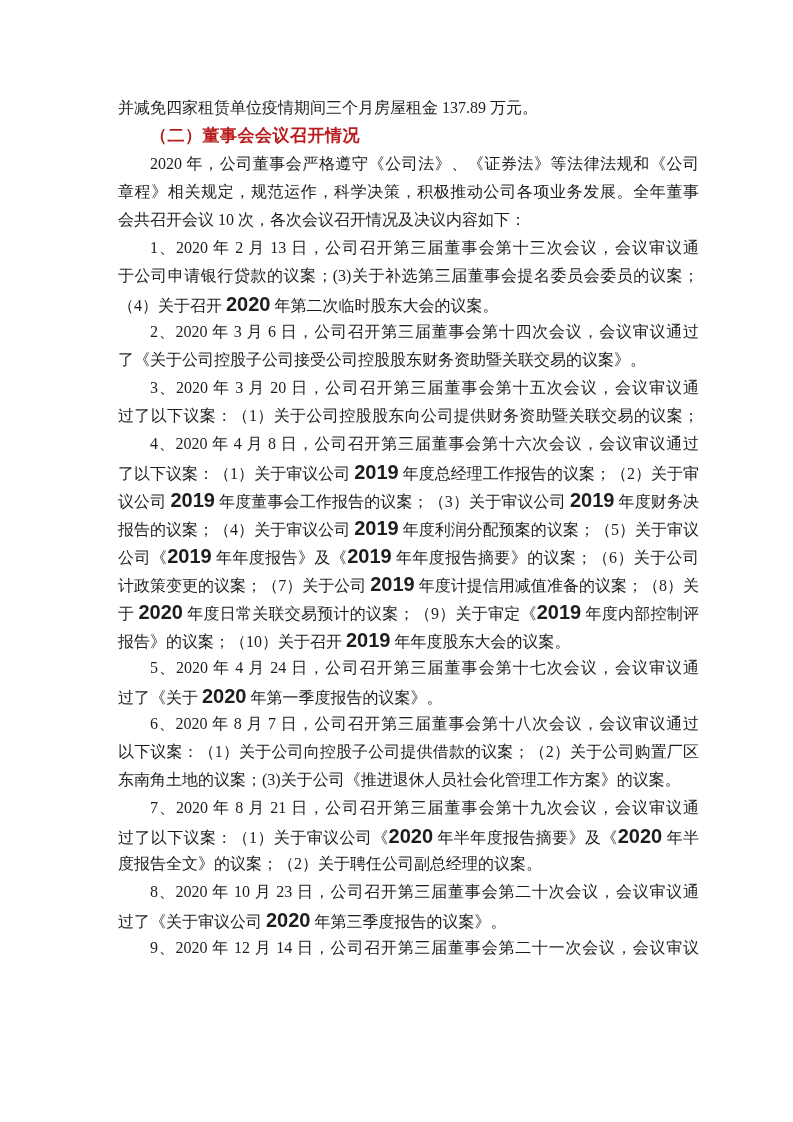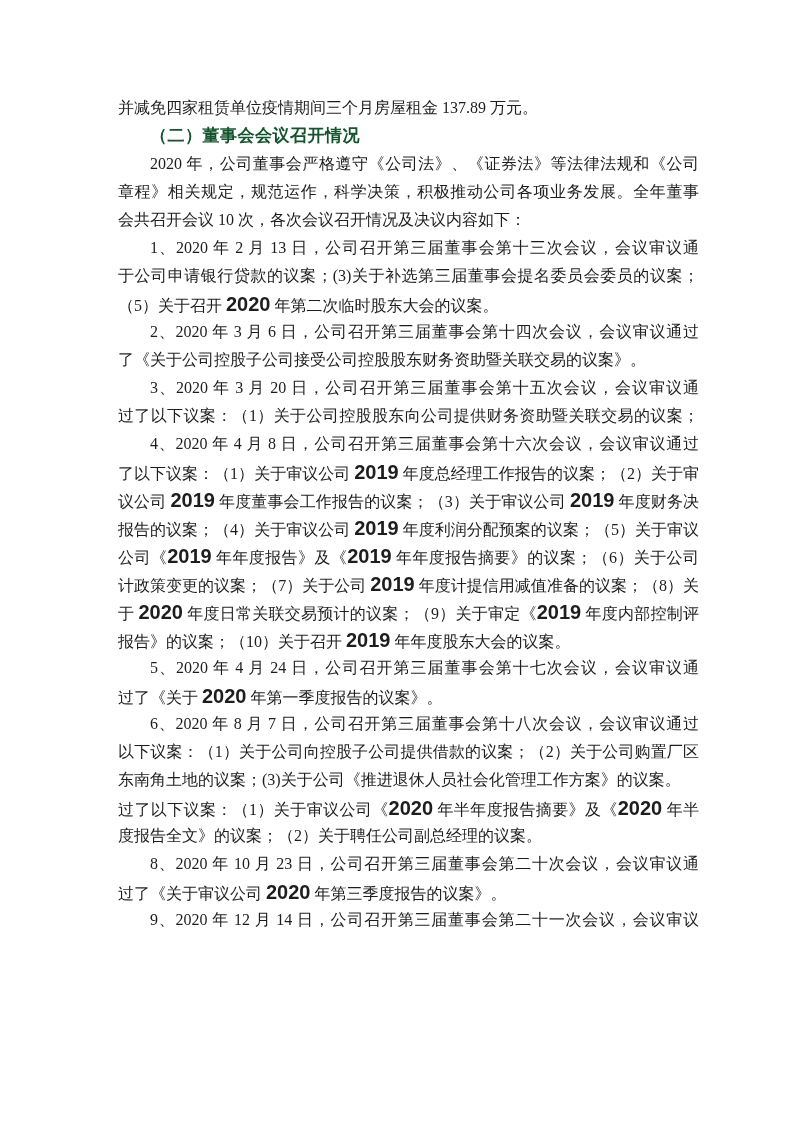--- a/index.html
+++ b/index.html
@@ -33,58 +33,59 @@
   .line.fill {
     text-align-last: justify;
   }
   .line.indent {
     text-indent: 32px;
   }
   .line.heading {
     font-family: "Liberation Sans", "DejaVu Sans", sans-serif;
     font-weight: 700;
     font-size: 17px;
-    color: #14532d;
+    color: #b91c1c;
     letter-spacing: 0.5px;
   }
   .year-bold {
     font-family: "Liberation Sans", "DejaVu Sans", sans-serif;
     font-weight: 700;
     font-size: 20px;
   }
 </style>
 </head>
 <body>
 
 <div class="page">
   <div class="doc-body">
       <div class="line"><span>并减免四家租赁单位疫情期间三个月房屋租金 137.89 万元。</span></div>
       <div class="line indent heading"><span>（二）董事会会议召开情况</span></div>
       <div class="line indent fill"><span>2020 年，公司董事会严格遵守《公司法》、《证券法》等法律法规和《公司</span></div>
       <div class="line fill"><span>章程》相关规定，规范运作，科学决策，积极推动公司各项业务发展。全年董事</span></div>
       <div class="line"><span>会共召开会议 10 次，各次会议召开情况及决议内容如下：</span></div>
       <div class="line indent fill"><span>1、2020 年 2 月 13 日，公司召开第三届董事会第十三次会议，会议审议通</span></div>
       <div class="line fill"><span>于公司申请银行贷款的议案；(3)关于补选第三届董事会提名委员会委员的议案；</span></div>
-      <div class="line"><span>（5）关于召开 </span><span class="year-bold">2020</span><span> 年第二次临时股东大会的议案。</span></div>
+      <div class="line"><span>（4）关于召开 </span><span class="year-bold">2020</span><span> 年第二次临时股东大会的议案。</span></div>
       <div class="line indent fill"><span>2、2020 年 3 月 6 日，公司召开第三届董事会第十四次会议，会议审议通过</span></div>
       <div class="line"><span>了《关于公司控股子公司接受公司控股股东财务资助暨关联交易的议案》。</span></div>
       <div class="line indent fill"><span>3、2020 年 3 月 20 日，公司召开第三届董事会第十五次会议，会议审议通</span></div>
       <div class="line fill"><span>过了以下议案：（1）关于公司控股股东向公司提供财务资助暨关联交易的议案；</span></div>
       <div class="line indent fill"><span>4、2020 年 4 月 8 日，公司召开第三届董事会第十六次会议，会议审议通过</span></div>
       <div class="line fill"><span>了以下议案：（1）关于审议公司 </span><span class="year-bold">2019</span><span> 年度总经理工作报告的议案；（2）关于审</span></div>
       <div class="line fill"><span>议公司 </span><span class="year-bold">2019</span><span> 年度董事会工作报告的议案；（3）关于审议公司 </span><span class="year-bold">2019</span><span> 年度财务决算</span></div>
       <div class="line fill"><span>报告的议案；（4）关于审议公司 </span><span class="year-bold">2019</span><span> 年度利润分配预案的议案；（5）关于审议</span></div>
       <div class="line fill"><span>公司《</span><span class="year-bold">2019</span><span> 年年度报告》及《</span><span class="year-bold">2019</span><span> 年年度报告摘要》的议案；（6）关于公司会</span></div>
       <div class="line fill"><span>计政策变更的议案；（7）关于公司 </span><span class="year-bold">2019</span><span> 年度计提信用减值准备的议案；（8）关</span></div>
       <div class="line fill"><span>于 </span><span class="year-bold">2020</span><span> 年度日常关联交易预计的议案；（9）关于审定《</span><span class="year-bold">2019</span><span> 年度内部控制评价</span></div>
       <div class="line"><span>报告》的议案；（10）关于召开 </span><span class="year-bold">2019</span><span> 年年度股东大会的议案。</span></div>
       <div class="line indent fill"><span>5、2020 年 4 月 24 日，公司召开第三届董事会第十七次会议，会议审议通</span></div>
       <div class="line"><span>过了《关于 </span><span class="year-bold">2020</span><span> 年第一季度报告的议案》。</span></div>
       <div class="line indent fill"><span>6、2020 年 8 月 7 日，公司召开第三届董事会第十八次会议，会议审议通过</span></div>
       <div class="line fill"><span>以下议案：（1）关于公司向控股子公司提供借款的议案；（2）关于公司购置厂区</span></div>
       <div class="line"><span>东南角土地的议案；(3)关于公司《推进退休人员社会化管理工作方案》的议案。</span></div>
+      <div class="line indent fill"><span>7、2020 年 8 月 21 日，公司召开第三届董事会第十九次会议，会议审议通</span></div>
       <div class="line fill"><span>过了以下议案：（1）关于审议公司《</span><span class="year-bold">2020</span><span> 年半年度报告摘要》及《</span><span class="year-bold">2020</span><span> 年半年</span></div>
       <div class="line"><span>度报告全文》的议案；（2）关于聘任公司副总经理的议案。</span></div>
       <div class="line indent fill"><span>8、2020 年 10 月 23 日，公司召开第三届董事会第二十次会议，会议审议通</span></div>
       <div class="line"><span>过了《关于审议公司 </span><span class="year-bold">2020</span><span> 年第三季度报告的议案》。</span></div>
       <div class="line indent fill"><span>9、2020 年 12 月 14 日，公司召开第三届董事会第二十一次会议，会议审议</span></div>
     </div>
 </div>
 
 </body></html>

